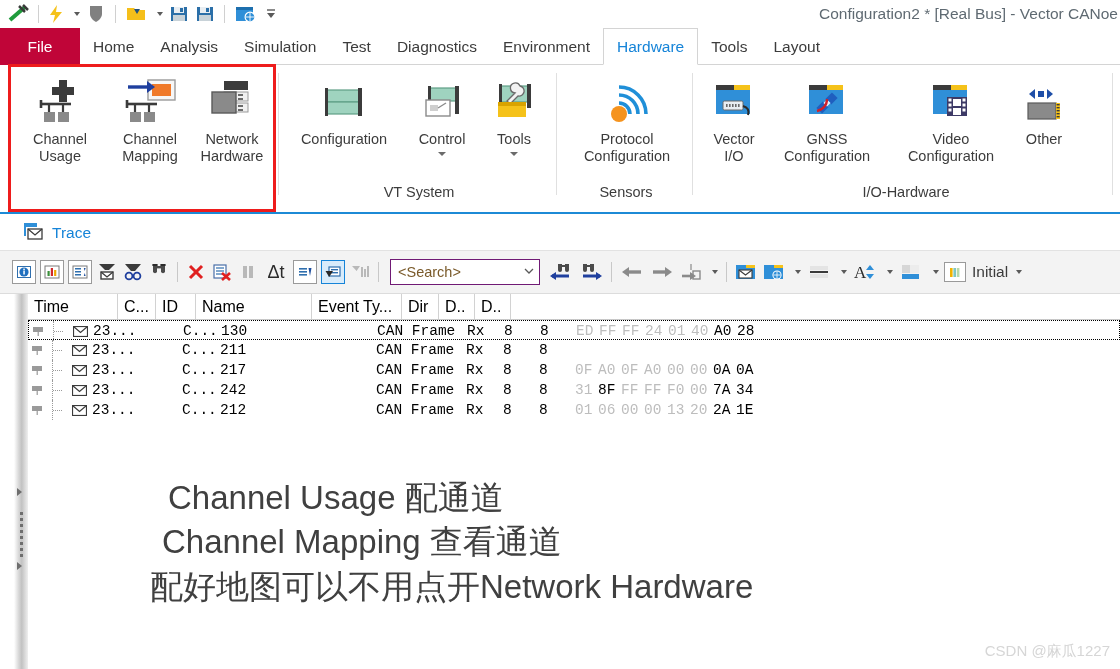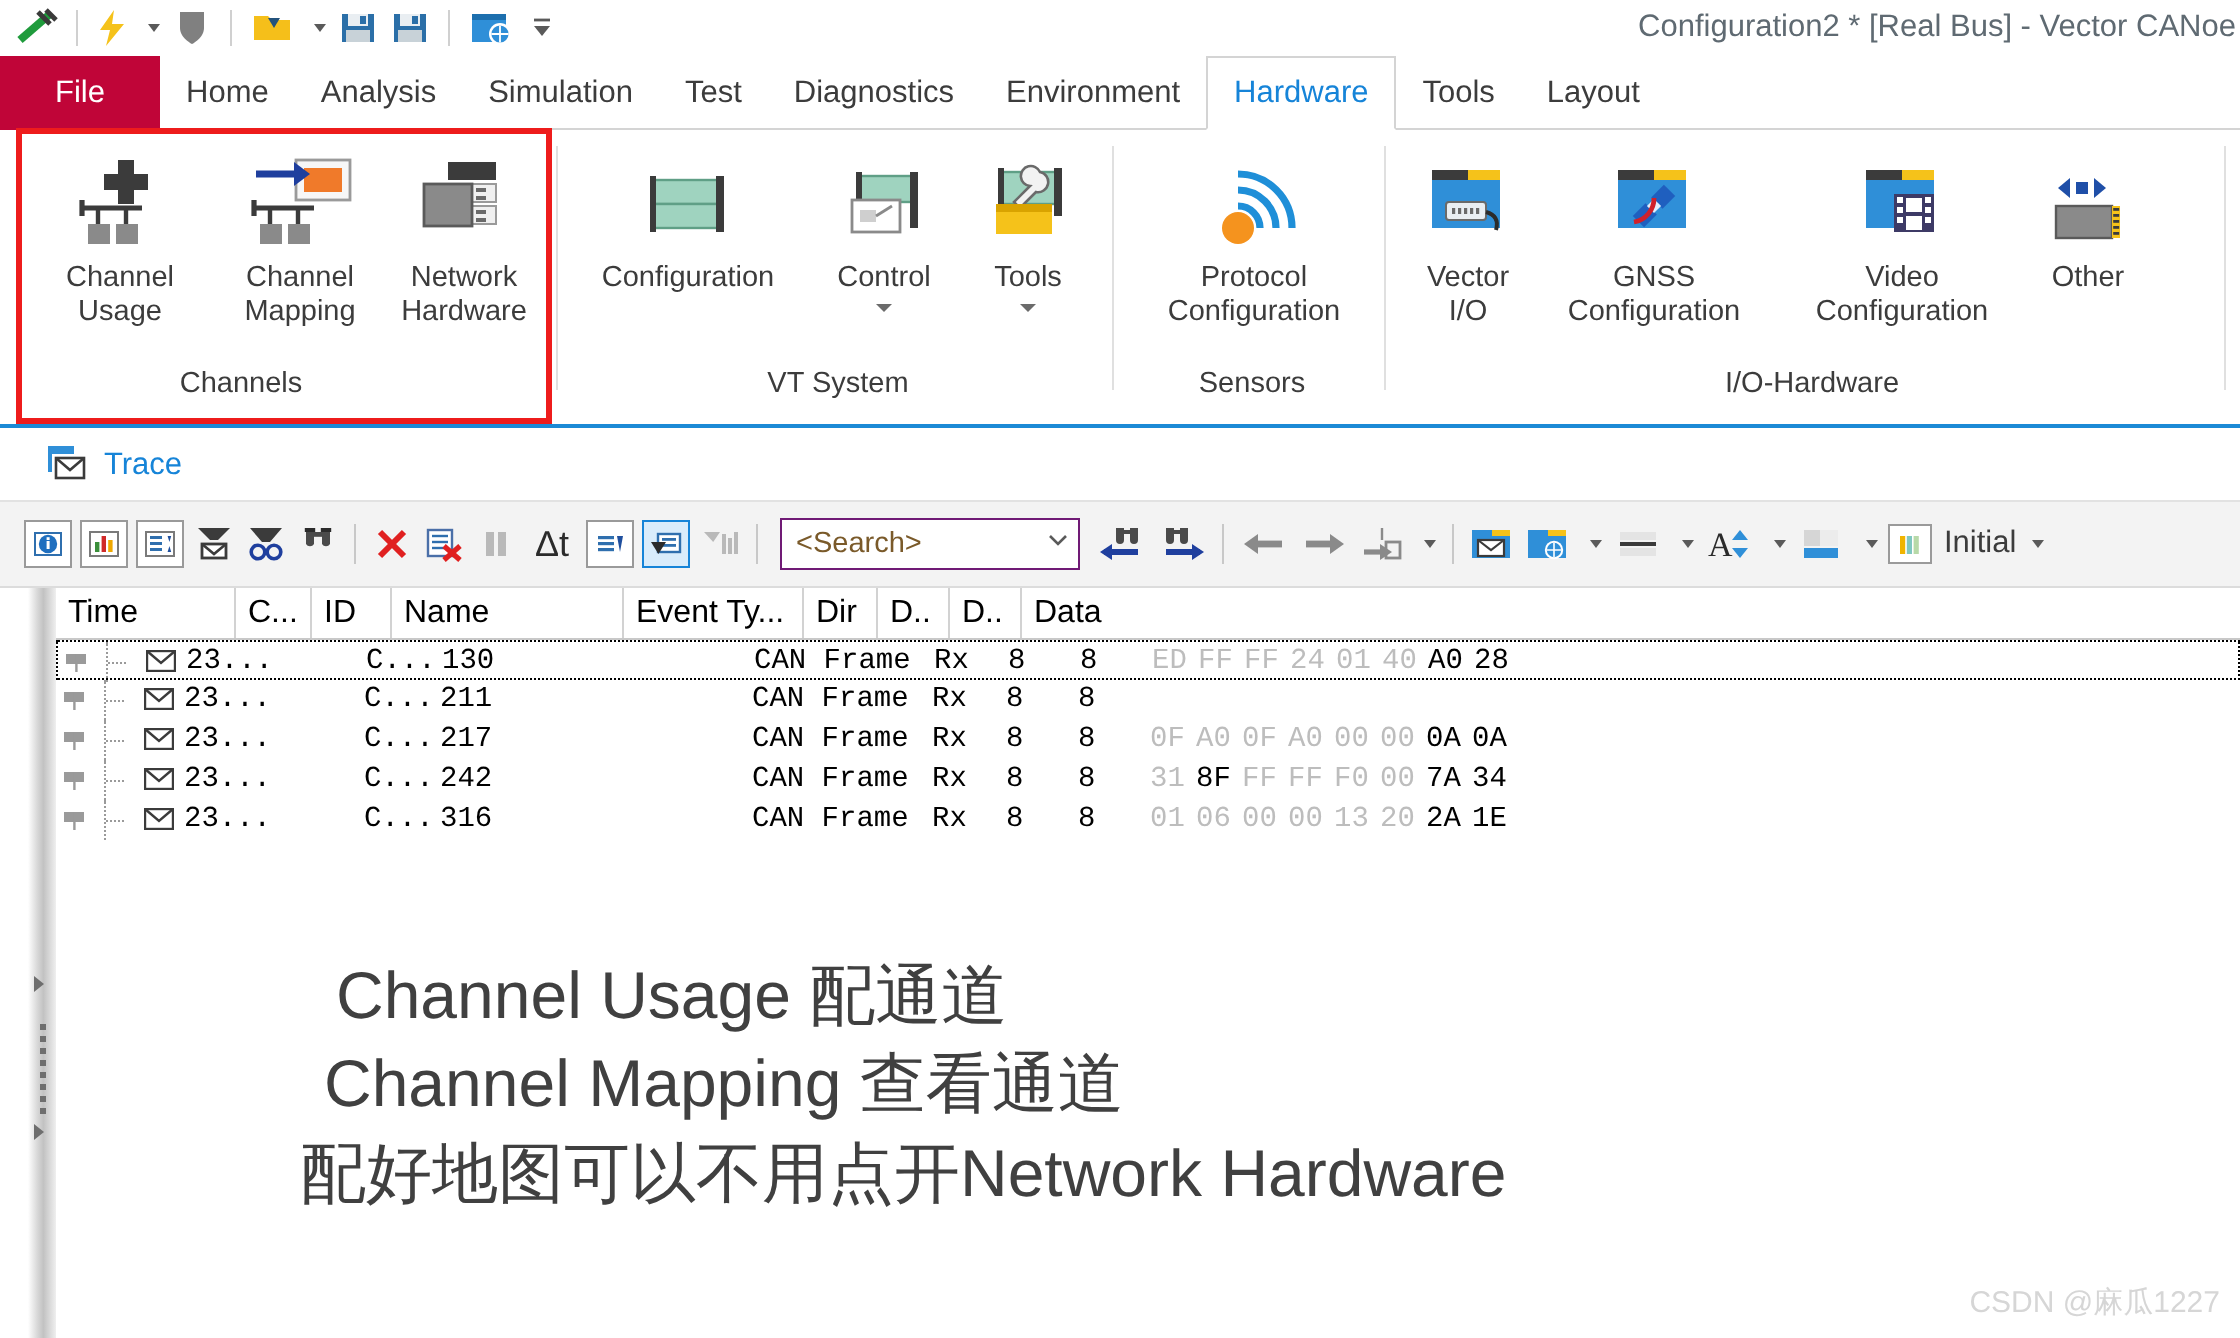--- a/index.html
+++ b/index.html
@@ -241,21 +241,20 @@
             <rect x="32" y="22" width="5" height="2" fill="#6a6a6a"></rect>
             <rect x="32" y="29" width="5" height="2" fill="#6a6a6a"></rect>
             <rect x="32" y="33" width="5" height="2" fill="#6a6a6a"></rect>
             <rect x="6" y="16" width="24" height="21" fill="#8a8a8a" stroke="#5a5a5a" stroke-width="1.4"></rect>
           </svg>
         </div>
         <div class="lab">Network
 Hardware</div>
       </div>
 
-      <div class="group-title" style="bottom:12px;">Channels</div>
     </div>
 
     <div class="gsep" style="left:278px;"></div>
 
     <div class="group" style="left:284px;width:270px;">
       <div class="btn" style="left:0px;width:120px;">
         <div class="ico">
           <svg width="54" height="52" viewBox="0 0 54 52">
             <rect x="10" y="14" width="34" height="12" fill="#9fd3bf" stroke="#5f9f86" stroke-width="1.2"></rect>
             <rect x="10" y="26" width="34" height="12" fill="#9fd3bf" stroke="#5f9f86" stroke-width="1.2"></rect>
@@ -687,21 +686,20 @@
 
     <div class="thead" id="thead-host">
         <div class="th" style="left: 0px; width: 90px;">Time</div>
         <div class="th" style="left: 90px; width: 38px;">C...</div>
         <div class="th" style="left: 128px; width: 40px;">ID</div>
         <div class="th" style="left: 168px; width: 116px;">Name</div>
         <div class="th" style="left: 284px; width: 90px;">Event Ty...</div>
         <div class="th" style="left: 374px; width: 37px;">Dir</div>
         <div class="th" style="left: 411px; width: 36px;">D..</div>
         <div class="th" style="left: 447px; width: 36px;">D..</div>
-        <div class="th" style="left: 483px; width: 300px; border-right: none;">Data</div>
       </div>
     <div class="rows" id="rows-host">
         <div class="row sel">
           <div class="flagcol">
             <svg width="11" height="11" viewBox="0 0 11 11">
               <rect x="0" y="1" width="10" height="5" fill="#9a9a9a"></rect>
               <rect x="4.6" y="1" width="1.2" height="9" fill="#9a9a9a"></rect>
             </svg>
           </div>
           <div class="treeline"></div>
@@ -791,21 +789,21 @@
               <rect x="4.6" y="1" width="1.2" height="9" fill="#9a9a9a"></rect>
             </svg>
           </div>
           <div class="treeline"></div>
           <div class="cell" style="left: 44px;"><svg width="15" height="11" viewBox="0 0 15 11" style="vertical-align:middle">
               <rect x="0.5" y="0.5" width="14" height="10" fill="#fff" stroke="#3b3b3b" stroke-width="1.2"></rect>
               <path d="M0.5 0.5 L7.5 6.5 L14.5 0.5" fill="none" stroke="#3b3b3b" stroke-width="1.2"></path>
             </svg></div>
           <div class="cell" style="left: 64px;">23...</div>
           <div class="cell" style="left: 154px;">C...</div>
-          <div class="cell" style="left: 192px;">316</div>
+          <div class="cell" style="left: 192px;">212</div>
           <div class="cell" style="left: 232px;"></div>
           <div class="cell" style="left: 348px;">CAN Frame</div>
           <div class="cell" style="left: 438px;">Rx</div>
           <div class="cell" style="left: 475px;">8</div>
           <div class="cell" style="left: 511px;">8</div>
           <div class="cell" style="left: 547px;"><span class="databyte b-old">01</span><span class="databyte b-old">06</span><span class="databyte b-old">00</span><span class="databyte b-old">00</span><span class="databyte b-old">13</span><span class="databyte b-old">20</span><span class="databyte b-new">2A</span><span class="databyte b-new">1E</span></div>
         </div>
       </div>
   </div>
 

